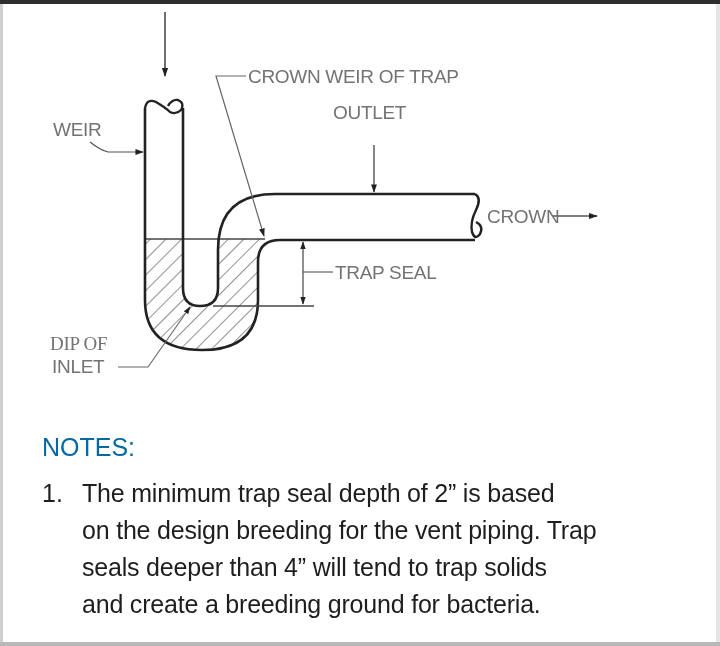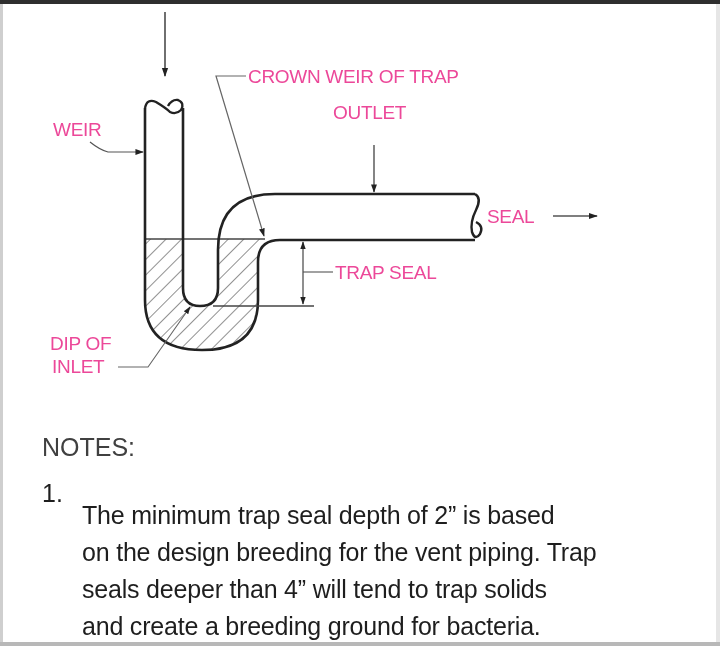--- a/index.html
+++ b/index.html
@@ -6,24 +6,24 @@
     body {
       width: 720px; height: 646px; position: relative; overflow: hidden;
       background: #ffffff;
       font-family: "Liberation Sans", sans-serif;
     }
     .frame-top { position: absolute; left: 0; top: 0; width: 720px; height: 4px; background: #2e2e2e; }
     .frame-left { position: absolute; left: 0; top: 4px; width: 3px; height: 642px; background: #cfcfcf; }
     .frame-right { position: absolute; right: 0; top: 4px; width: 4px; height: 642px; background: #e6e6e6; }
     .frame-bottom { position: absolute; left: 0; bottom: 0; width: 720px; height: 4px; background: #b8b8b8; }
     svg.diagram { position: absolute; left: 0; top: 0; }
-    .lbl { position: absolute; color: #ec4899; font-size: 19px; letter-spacing: -0.3px; white-space: nowrap; line-height: 1; }
-    .notes-head { position: absolute; left: 42px; top: 435px; font-size: 25px; color: #404040; line-height: 1; }
+    .lbl { position: absolute; color: #737373; font-size: 19px; letter-spacing: -0.3px; white-space: nowrap; line-height: 1; }
+    .notes-head { position: absolute; left: 42px; top: 435px; font-size: 25px; color: #0369a1; line-height: 1; }
     .note-num { position: absolute; left: 42px; top: 481px; font-size: 25px; color: #1e1e1e; line-height: 1; }
-    .note-line { position: absolute; left: 82px; font-size: 25px; color: #1e1e1e; line-height: 1; white-space: nowrap; letter-spacing: -0.2px; margin-top: 22px; }
+    .note-line { position: absolute; left: 82px; font-size: 25px; color: #1e1e1e; line-height: 1; white-space: nowrap; letter-spacing: -0.2px; }
   </style>
 </head>
 <body>
 
 <div class="frame-top"></div>
 <div class="frame-left"></div>
 <div class="frame-right"></div>
 <div class="frame-bottom"></div>
 
 <svg class="diagram" width="720" height="646" viewBox="0 0 720 646" xmlns="http://www.w3.org/2000/svg">
@@ -63,23 +63,23 @@
   <line x1="303" y1="272" x2="303" y2="242" stroke="#333" stroke-width="1.1" marker-end="url(#arrowhead)"></line>
   <line x1="303" y1="272" x2="303" y2="304" stroke="#333" stroke-width="1.1" marker-end="url(#arrowhead)"></line>
   <line x1="303" y1="272" x2="333" y2="272" stroke="#555" stroke-width="1.1"></line>
 
   <path d="M118,367 L148,367 L190,307" fill="none" stroke="#666" stroke-width="1.1" marker-end="url(#arrowhead)"></path>
 </svg>
 
 <div class="lbl" style="left:53px; top:120px;">WEIR</div>
 <div class="lbl" style="left:248px; top:67px;">CROWN WEIR OF TRAP</div>
 <div class="lbl" style="left:333px; top:103px;">OUTLET</div>
-<div class="lbl" style="left:487px; top:207px;">SEAL</div>
+<div class="lbl" style="left:487px; top:207px;">CROWN</div>
 <div class="lbl" style="left:335px; top:263px;">TRAP SEAL</div>
-<div class="lbl" style="left:50px; top:334px;">DIP OF</div>
+<div class="lbl" style="left:50px; top:334px;font-family:Liberation Serif, serif;">DIP OF</div>
 <div class="lbl" style="left:52px; top:357px;">INLET</div>
 
 <div class="notes-head">NOTES:</div>
 <div class="note-num">1.</div>
 <div class="note-line" style="top:481px;">The minimum trap seal depth of 2” is based</div>
 <div class="note-line" style="top:518px;">on the design breeding for the vent piping. Trap</div>
 <div class="note-line" style="top:555px;">seals deeper than 4” will tend to trap solids</div>
 <div class="note-line" style="top:592px;">and create a breeding ground for bacteria.</div>
 
 </body></html>

